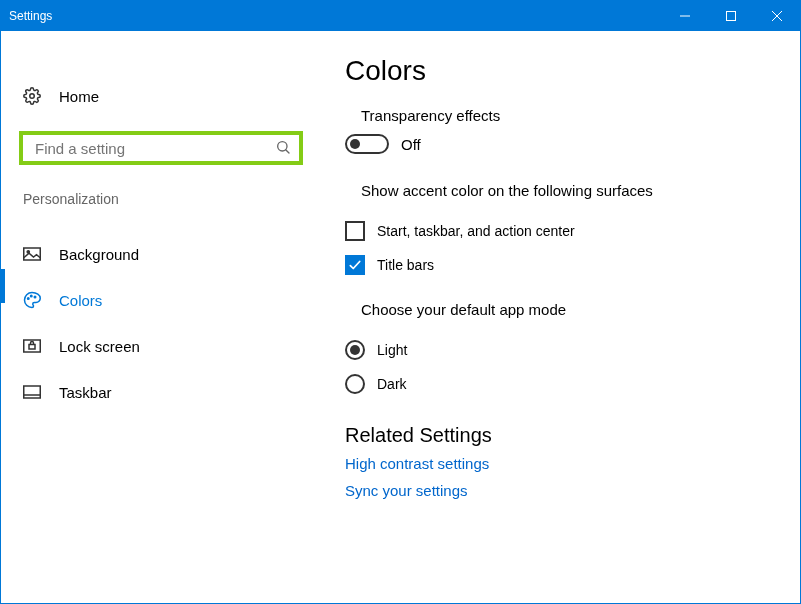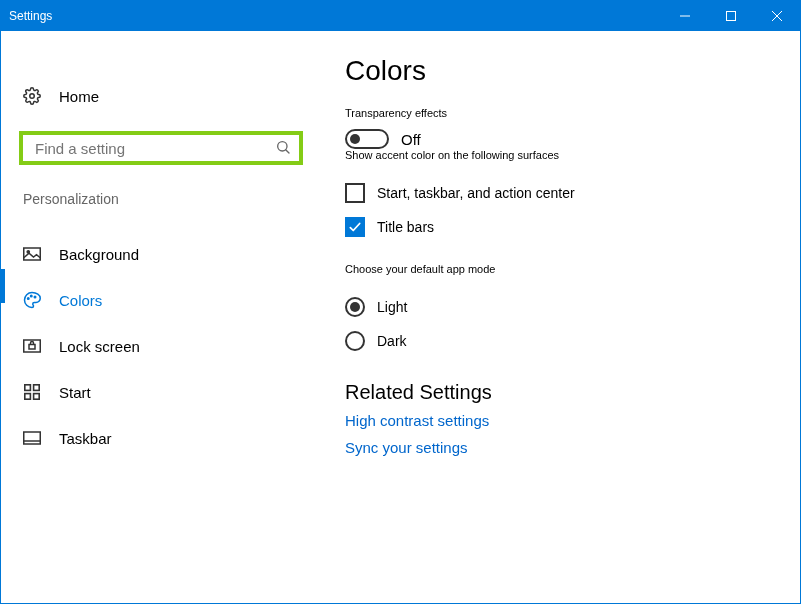--- a/index.html
+++ b/index.html
@@ -63,22 +63,22 @@
   .nav-item.active { color: #0078D7; }
   .nav-item.active::before {
     content: ""; position: absolute;
     left: -18px; top: 6px; bottom: 6px;
     width: 4px; background: #0078D7;
   }
   .nav-icon { width: 18px; height: 18px; display:flex; align-items:center; justify-content:center; flex-shrink:0; }
   
   .main { flex: 1; padding: 20px 24px 0 24px; overflow: auto; }
   h1.page-title { font-weight: 400; font-size: 28px; margin: 4px 0 20px 0; }
-  .setting-label { font-size: 11px; margin: 0 0 10px 0; }
-  .toggle-row { display:flex; align-items:center; gap:12px; }
+  .setting-label { font-size: 15px; margin: 0 0 10px 16px; }
+  .toggle-row { display:flex; align-items:center; gap:12px; margin-bottom: 28px; }
   .toggle {
     width: 44px; height: 20px; border: 2px solid #333;
     border-radius: 20px; position: relative; cursor: default;
   }
   .toggle .knob {
     position: absolute; left: 3px; top: 50%; transform: translateY(-50%);
     width: 10px; height: 10px; border-radius: 50%;
     background: #333;
   }
   .toggle-text { font-size: 15px; }
@@ -191,31 +191,20 @@
         <svg width="18" height="14" viewBox="0 0 24 18" fill="none" stroke="#333" stroke-width="2">
             <rect x="1" y="1" width="22" height="16"></rect>
             <rect x="8" y="7" width="8" height="6"></rect>
             <path d="M10 7V5a2 2 0 0 1 4 0v2"></path>
           </svg>
       </span>
       <span>Lock screen</span>
     </div>
 
 
-    <div class="nav-item">
-      <span class="nav-icon">
-        <svg width="16" height="16" viewBox="0 0 20 20" fill="none" stroke="#333" stroke-width="2">
-            <rect x="1" y="1" width="7" height="7"></rect>
-            <rect x="12" y="1" width="7" height="7"></rect>
-            <rect x="1" y="12" width="7" height="7"></rect>
-            <rect x="12" y="12" width="7" height="7"></rect>
-          </svg>
-      </span>
-      <span>Start</span>
-    </div>
 
     <div class="nav-item">
       <span class="nav-icon">
         <svg width="18" height="14" viewBox="0 0 24 18" fill="none" stroke="#333" stroke-width="2">
             <rect x="1" y="1" width="22" height="16"></rect>
             <line x1="1" y1="13" x2="23" y2="13"></line>
           </svg>
       </span>
       <span>Taskbar</span>
     </div>

